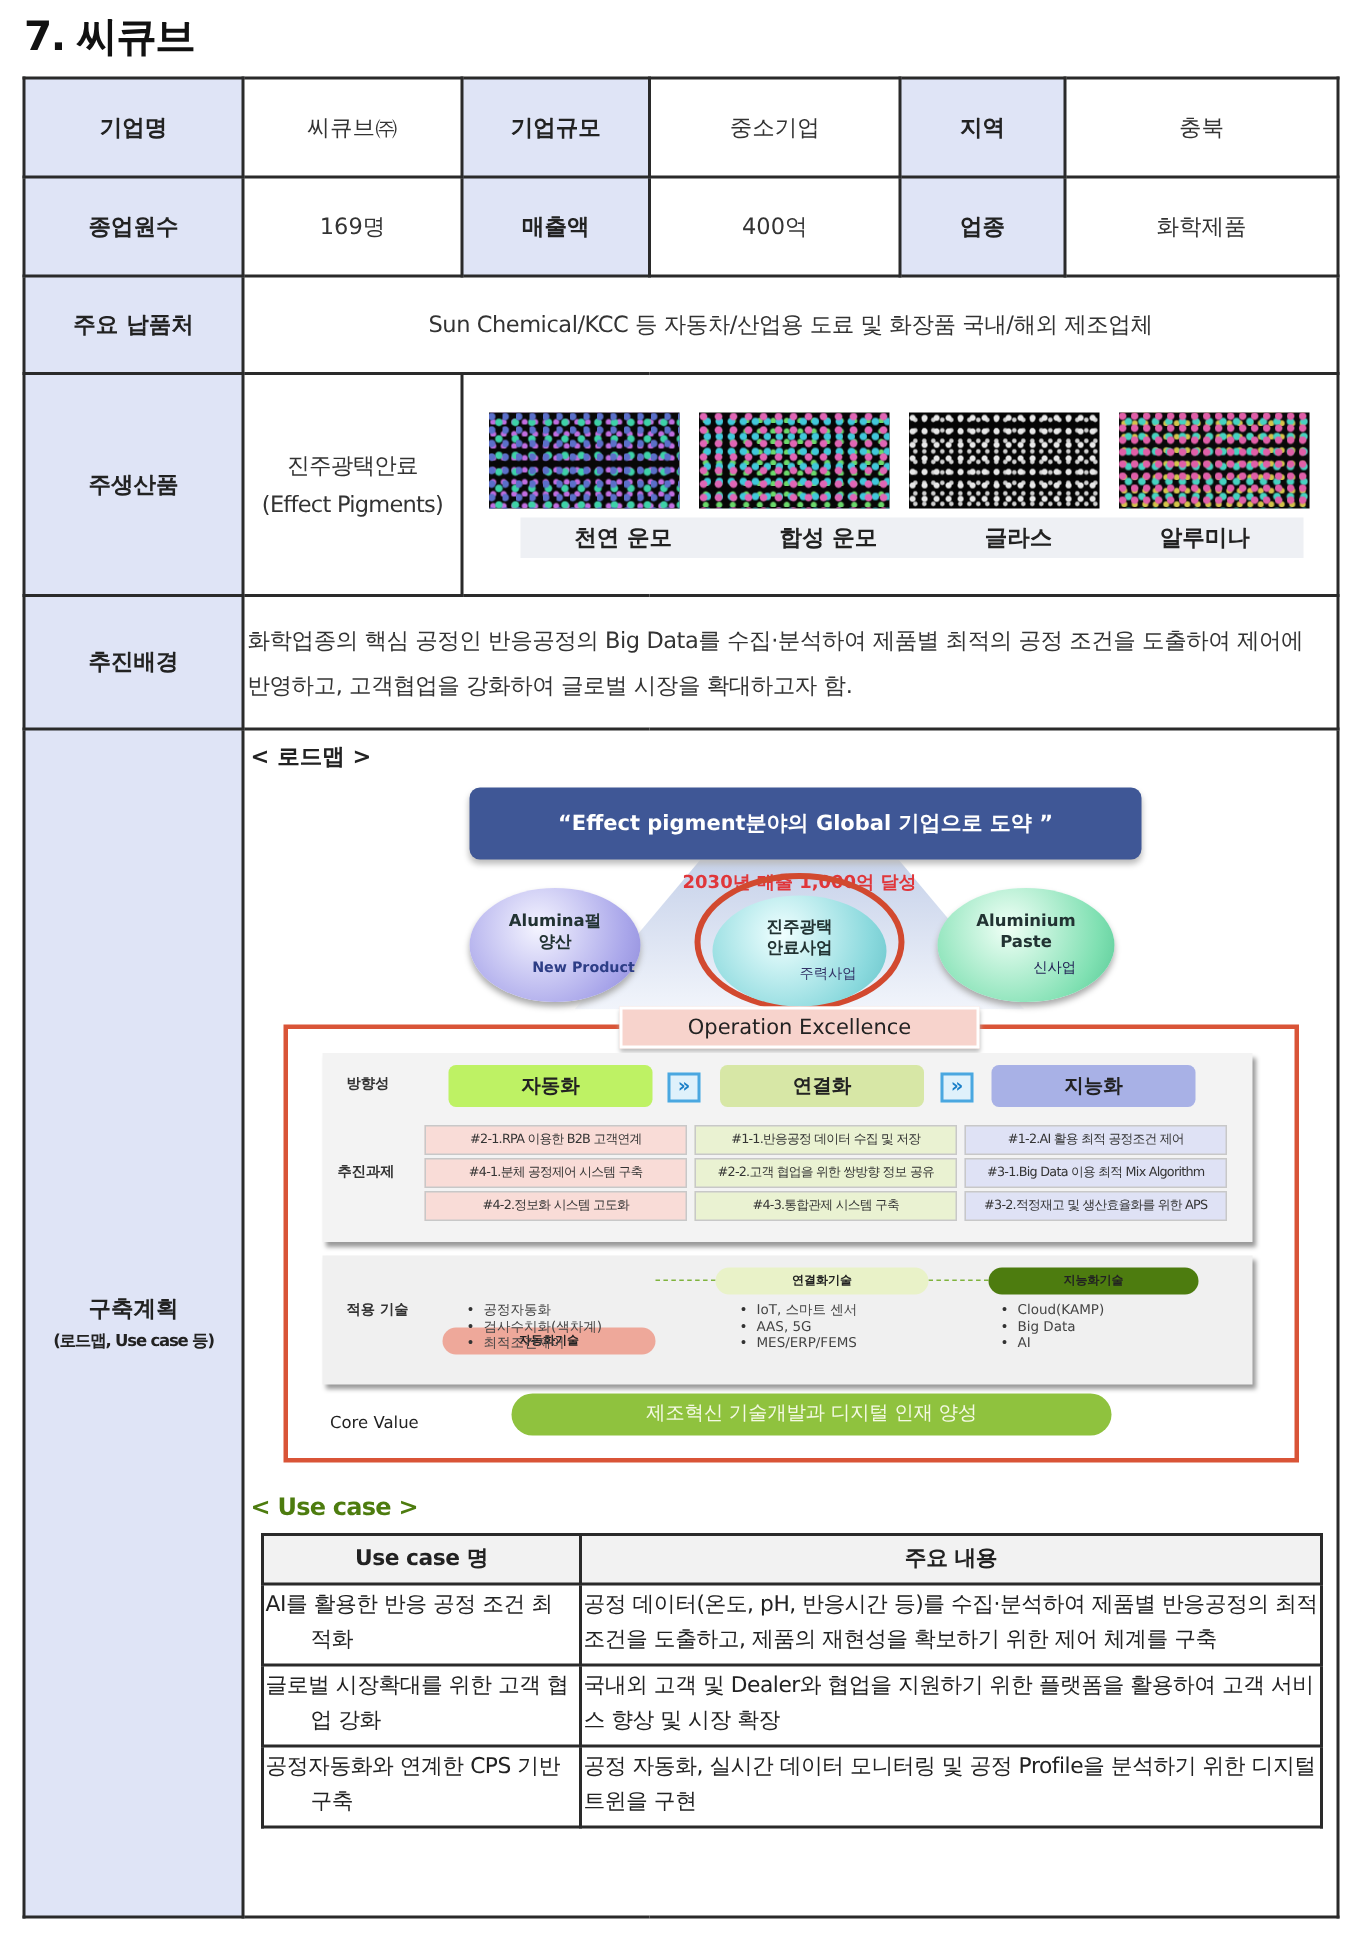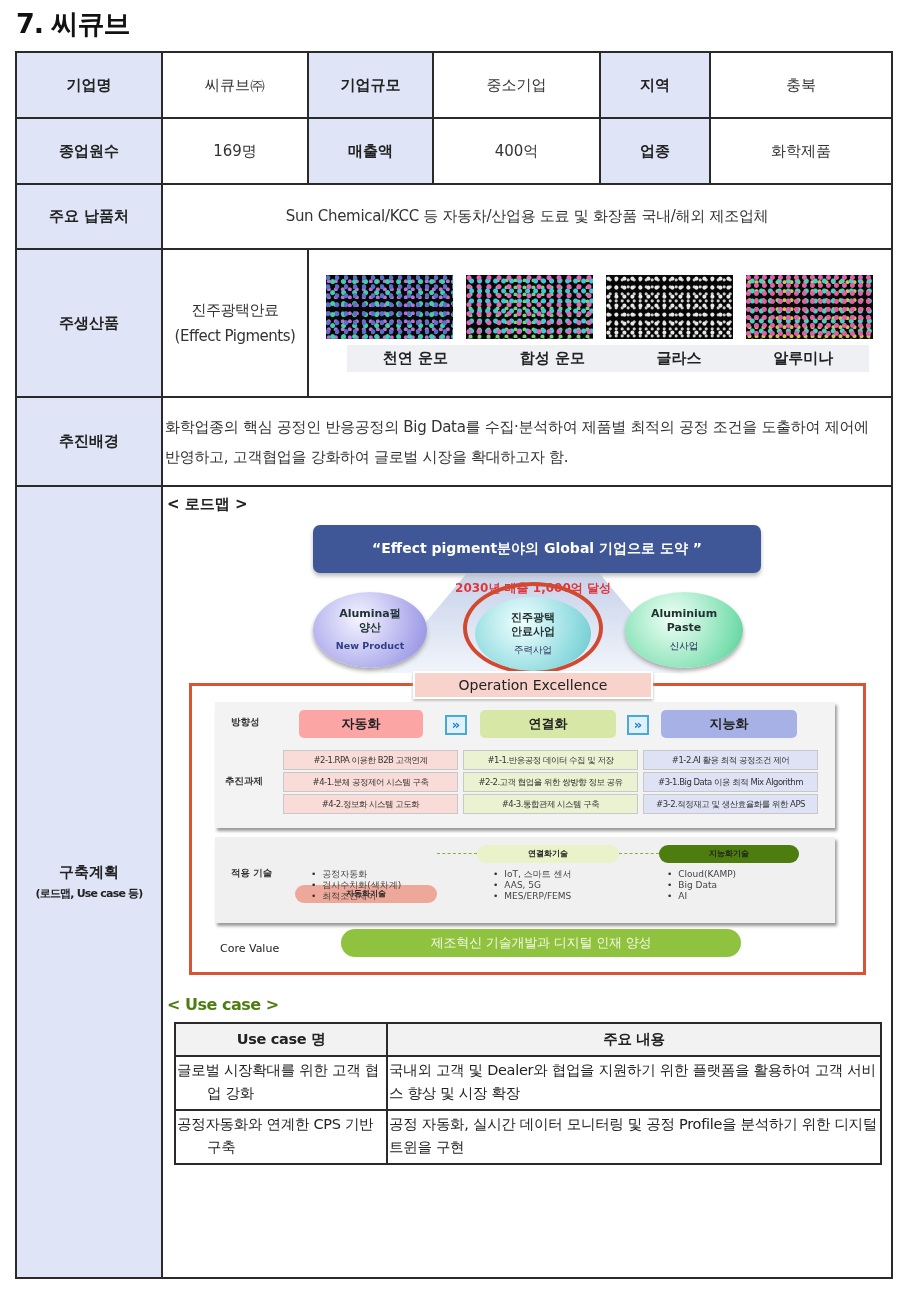--- a/index.html
+++ b/index.html
@@ -28,37 +28,37 @@
 
     .plan-cell { text-align: left !important; vertical-align: top !important; position: relative; padding: 0 !important; }
     .section-label { position: absolute; font-weight: bold; font-size: 15px; color: #222; }
 
     
     .rm { position: absolute; left: 0; top: 0; width: 730px; height: 500px; }
     .goal { position: absolute; left: 150px; top: 38px; width: 448px; height: 48px; background: #3f5796; border-radius: 7px; color: #fff; font-weight: bold; font-size: 14px; display: flex; align-items: center; justify-content: center; box-shadow: 0 3px 4px #bbb; }
     .trap { position: absolute; left: 220px; top: 86px; width: 300px; height: 100px; background: linear-gradient(#b8c6e4, #eef2fa); clip-path: polygon(28% 0, 72% 0, 100% 100%, 0 100%); opacity: 0.8; }
     .target { position: absolute; left: 230px; top: 93px; width: 280px; text-align: center; color: #e0363a; font-weight: bold; font-size: 12px; }
     .oval { position: absolute; border-radius: 50%; display: flex; flex-direction: column; align-items: center; justify-content: center; font-weight: bold; font-size: 11px; line-height: 14px; text-align: center; color: #233; }
-    .oval small { font-size: 9.5px; margin-top: 4px; }
+    .oval small { font-size: 9.5px; margin-top: 4px; padding-left: 38px; }
     .ov1 { left: 150px; top: 105px; width: 114px; height: 76px; background: radial-gradient(circle at 40% 35%, #f4f4ff, #a9a6ea 70%, #8c88d8); box-shadow: 0 3px 4px #aaa; }
     .ov1 small { color: #2d3d86; }
     .ov2 { left: 312px; top: 110px; width: 116px; height: 74px; background: radial-gradient(circle at 40% 35%, #f0ffff, #8ad9dd 70%, #66c2c8); outline: none; }
     .ov2 small { color: #336; font-weight: normal; }
     .ov2-ring { position: absolute; left: 300px; top: 95px; width: 140px; height: 92px; border: 4px solid #d2492f; border-radius: 50%; }
     .ov3 { left: 462px; top: 105px; width: 118px; height: 76px; background: radial-gradient(circle at 40% 35%, #f0fff6, #7fe0b2 70%, #54c693); box-shadow: 0 3px 4px #aaa; }
     .ov3 small { color: #225; font-weight: normal; }
 
     .frame { position: absolute; left: 26px; top: 196px; width: 677px; height: 292px; border: 3px solid #d95437; }
     .opex { position: absolute; left: 250px; top: 184px; width: 240px; height: 28px; background: #f7d3cc; border: 2px solid #fff; box-shadow: 0 2px 3px #bbb; text-align: center; font-size: 14px; line-height: 24px; color: #222; }
 
     .panel1 { position: absolute; left: 52px; top: 215px; width: 620px; height: 126px; background: #f3f3f3; box-shadow: 2px 3px 3px #999; }
     .panel2 { position: absolute; left: 52px; top: 350px; width: 620px; height: 86px; background: #f0f0f0; box-shadow: 2px 3px 3px #999; }
     .plabel { position: absolute; font-size: 9.5px; font-weight: bold; color: #333; }
     .dir { position: absolute; top: 8px; height: 28px; border-radius: 5px; font-weight: bold; font-size: 13px; display: flex; align-items: center; justify-content: center; color: #222; }
-    .d1 { left: 84px; width: 124px; background: #fca5a5; }
+    .d1 { left: 84px; width: 136px; background: #bef264; }
     .d2 { left: 265px; width: 136px; background: #d7e7a6; }
     .d3 { left: 446px; width: 136px; background: #a8b1e6; }
     .arrow-box { position: absolute; top: 13px; width: 22px; height: 20px; border: 2px solid #4aa7e0; background: #dff1fb; color: #1a7fc8; font-size: 13px; font-weight: bold; line-height: 15px; text-align: center; }
     .task { position: absolute; height: 20px; width: 175px; font-size: 8.5px; line-height: 18px; text-align: center; color: #333; border: 1px solid #c8c8c8; white-space: nowrap; overflow: hidden; letter-spacing: -0.5px; }
     .t1 { left: 68px; background: #f9dcd7; }
     .t2 { left: 248px; background: #eaf2d2; }
     .t3 { left: 428px; background: #dfe2f5; }
 
     .tech-pill { position: absolute; top: 8px; height: 18px; border-radius: 9px; font-size: 8px; font-weight: bold; text-align: center; line-height: 18px; color: #222; }
     .tp1 { left: 80px; width: 142px; background: #eea89a; margin-top: 40px; }
@@ -228,20 +228,27 @@
               <col style="width:212px">
               <col style="width:494px">
             </colgroup>
         <tbody>
               <tr>
           <th>Use case 명</th>
           <th>주요 내용</th>
         </tr>
         <tr>
           <td class="name">
+                  <div>AI를 활용한 반응 공정 조건 최</div>
+                  <div class="cont">적화</div>
+                </td>
+          <td>공정 데이터(온도, pH, 반응시간 등)를 수집·분석하여 제품별 반응공정의 최적조건을 도출하고, 제품의 재현성을 확보하기 위한 제어 체계를 구축</td>
+        </tr>
+        <tr>
+          <td class="name">
                   <div>글로벌 시장확대를 위한 고객 협</div>
                   <div class="cont">업 강화</div>
                 </td>
           <td>국내외 고객 및 Dealer와 협업을 지원하기 위한 플랫폼을 활용하여 고객 서비스 향상 및 시장 확장</td>
         </tr>
         <tr>
           <td class="name">
                   <div>공정자동화와 연계한 CPS 기반</div>
                   <div class="cont">구축</div>
                 </td>

